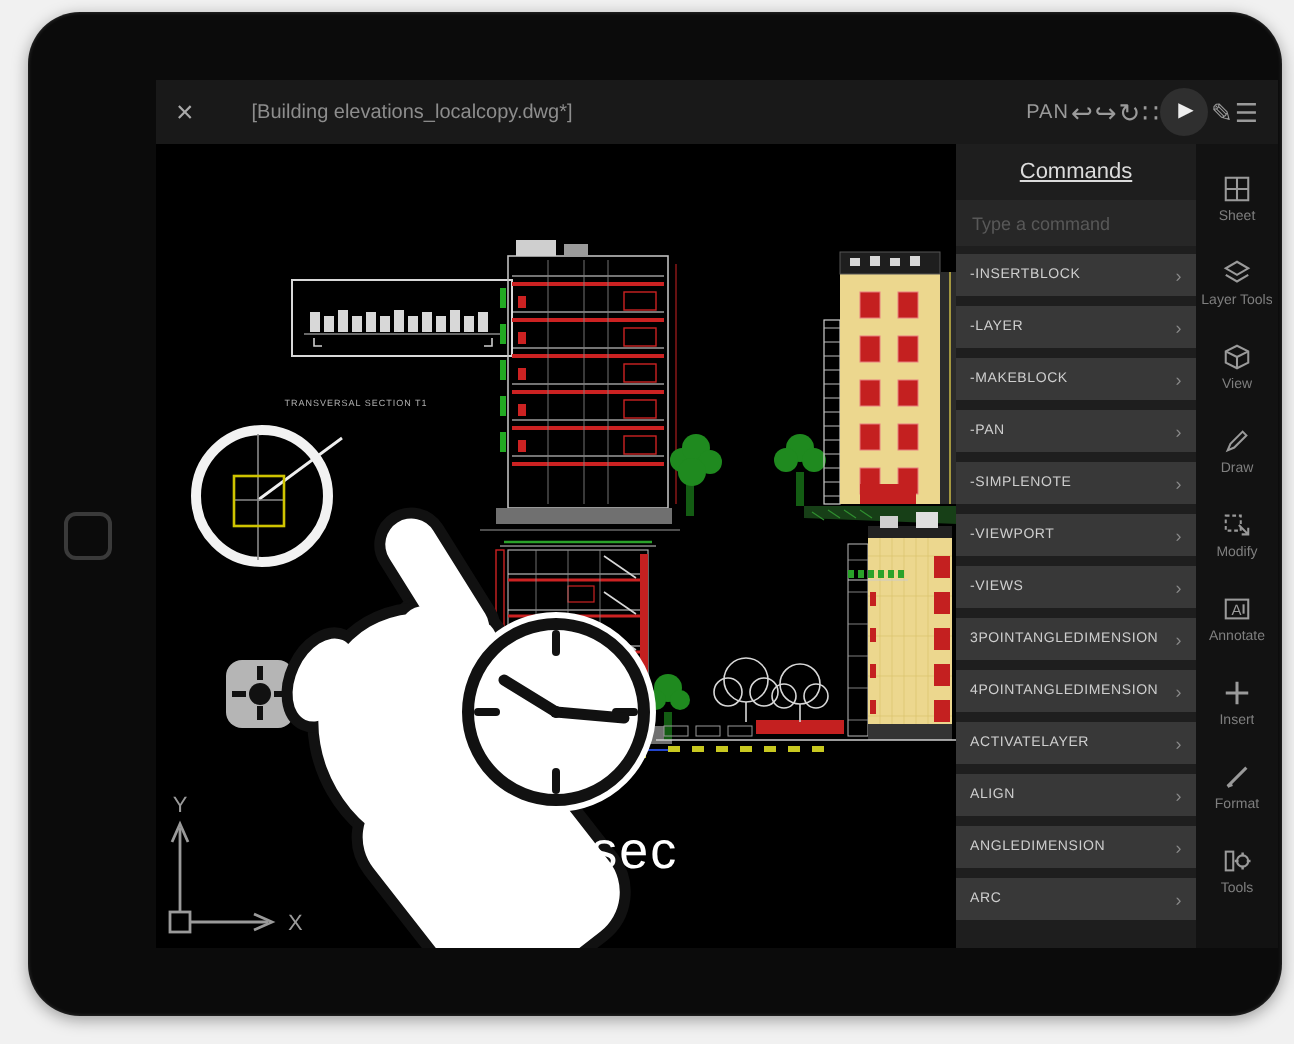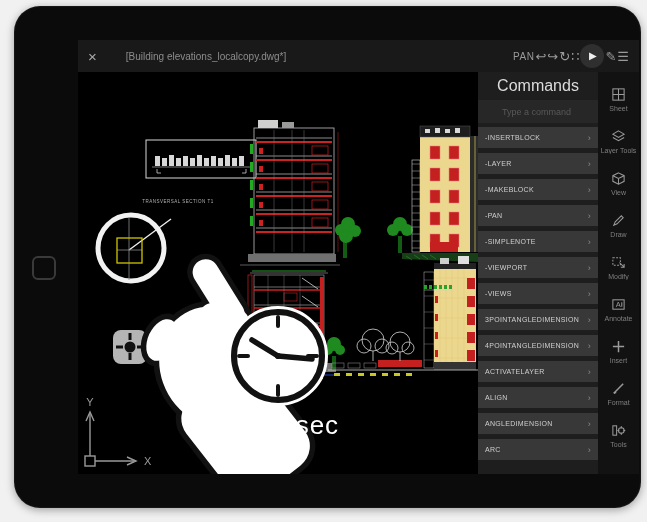--- a/index.html
+++ b/index.html
@@ -19,23 +19,23 @@
   .tb-ic{font-size:13px;line-height:1;}
   .play-wrap{width:24px;height:24px;border-radius:12px;background:#2f2f2f;display:flex;align-items:center;justify-content:center;}
   .play-wrap span{color:#eee;font-size:10px;line-height:1;margin-left:1px;}
 
   
   .canvas{position:absolute;left:0;top:32px;width:561px;height:402px;background:#000;}
   .duration{position:absolute;left:186px;top:390px;color:#fff;font-size:26px;font-weight:normal;letter-spacing:1px;margin-top:12px;}
 
   
   .commands{position:absolute;left:400px;top:32px;width:120px;height:402px;background:#1e1e1e;box-sizing:border-box;}
-  .cmd-header{height:28px;display:flex;align-items:center;justify-content:center;color:#dcdcdc;font-size:16px;}
+  .cmd-header{height:28px;display:flex;align-items:center;justify-content:center;color:#dcdcdc;font-size:11px;text-decoration:underline;}
   .cmd-input{width:100%;height:23px;background:#272727;border:none;outline:none;color:#ccc;font-size:9px;
-             padding:0 24px;box-sizing:border-box;font-family:inherit;}
+             padding:0 8px;box-sizing:border-box;font-family:inherit;}
   .cmd-input::placeholder{color:#585858;}
   .cmd-list{margin-top:4px;display:flex;flex-direction:column;gap:5px;}
   .cmd-row{height:21px;background:#383838;display:flex;align-items:center;justify-content:space-between;
            padding:0 7px;font-size:7px;color:#cfcfcf;letter-spacing:.3px;}
   .cmd-row .chev{color:#8a8a8a;font-size:9px;}
 
   
   .sidebar{position:absolute;left:520px;top:32px;width:41px;height:402px;background:#121212;display:flex;
            flex-direction:column;align-items:center;padding-top:6px;box-sizing:border-box;}
   .sb-item{height:42px;width:100%;display:flex;flex-direction:column;align-items:center;justify-content:center;gap:3px;}

